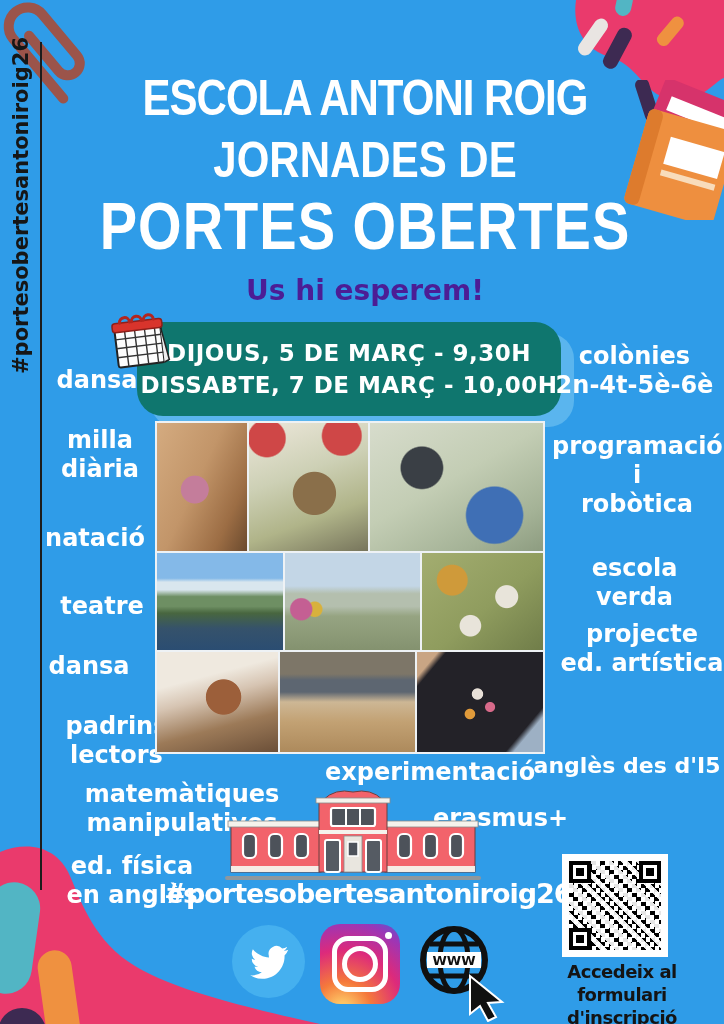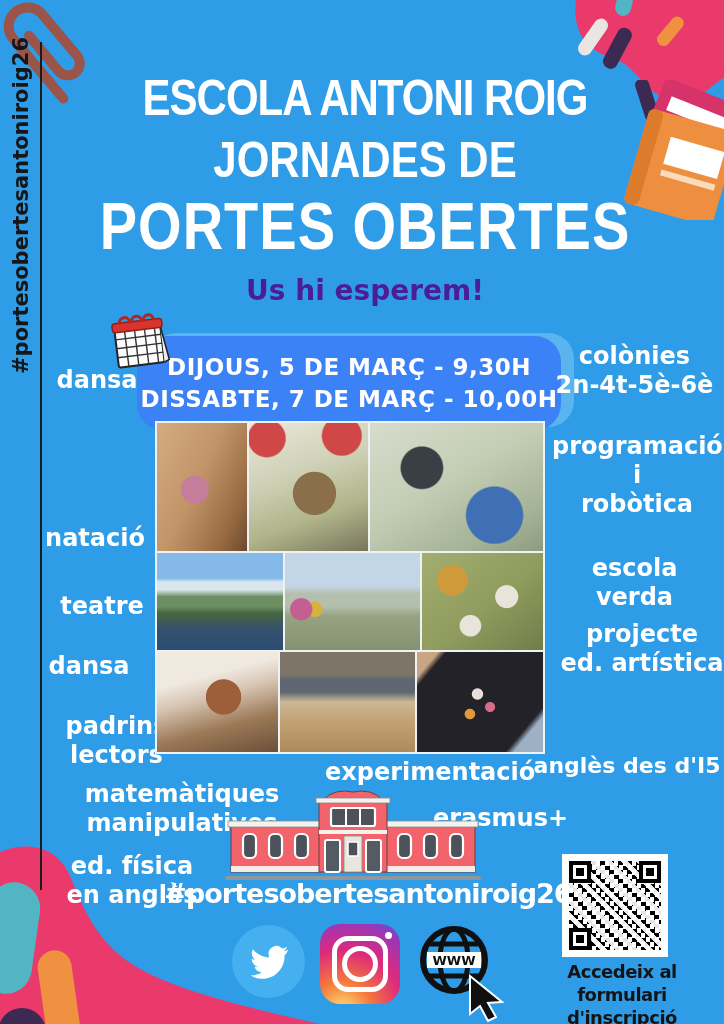--- a/index.html
+++ b/index.html
@@ -19,23 +19,23 @@
   .subtitle{left:55px;top:274px;width:620px;text-align:center;color:#4c1d95;
             font-weight:bold;font-size:28px;}
 
   
   .v-hashtag{left:9px;top:52px;height:322px;color:#161616;font-weight:bold;font-size:21px;
              writing-mode:vertical-rl;transform:rotate(180deg);letter-spacing:0;}
   .v-rule{left:40px;top:42px;width:2px;height:848px;background:#1c1c1c;}
 
   
   .banner-shadow{left:150px;top:333px;width:424px;height:94px;border-radius:26px;background:#5ab5ee;}
-  .banner{left:137px;top:322px;width:424px;height:94px;border-radius:26px;background:#3b82f6;
+  .banner{left:137px;top:322px;width:424px;height:94px;border-radius:26px;background:#0f766e;
           color:#fff;font-weight:bold;font-size:23px;text-align:center;letter-spacing:.5px;
-          display:flex;flex-direction:column;justify-content:center;gap:6px;margin-top:14px;}
+          display:flex;flex-direction:column;justify-content:center;gap:6px;}
 
   
   .lbl{color:#fff;font-weight:bold;font-size:24px;line-height:29px;text-align:center;white-space:pre-line;}
   .al0{left:47px;top:366px;width:100px;}
   .al1{left:50px;top:426px;width:100px;}
   .al2{left:40px;top:524px;width:110px;}
   .al3{left:52px;top:592px;width:100px;}
   .al4{left:39px;top:652px;width:100px;}
   .al5{left:28px;top:712px;width:105px;margin-left:36px;}
   .al6{left:82px;top:780px;width:200px;}
@@ -158,20 +158,22 @@
       <rect x="8" y="12" width="50" height="9" rx="3" fill="#d8342c" stroke="#8e1f1a" stroke-width="1.5"></rect>
       <g fill="none" stroke="#b3251f" stroke-width="3" stroke-linecap="round">
         <path d="M16,12 a5,5 0 0 1 10,0"></path>
           <path d="M28,12 a5,5 0 0 1 10,0"></path>
         <path d="M40,12 a5,5 0 0 1 10,0"></path>
       </g>
     </g>
   </svg>
 
   <div class="abs lbl al0">dansa</div>
+  <div class="abs lbl al1">milla
+diària</div>
   <div class="abs lbl al2">natació</div>
   <div class="abs lbl al3">teatre</div>
   <div class="abs lbl al4">dansa</div>
   <div class="abs lbl al5">padrins
 lectors</div>
   <div class="abs lbl al6">matemàtiques
 manipulatives</div>
   <div class="abs lbl al7">ed. física
 en anglès</div>
 

